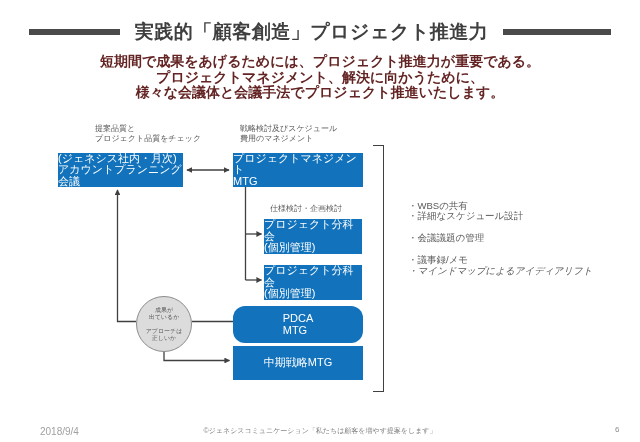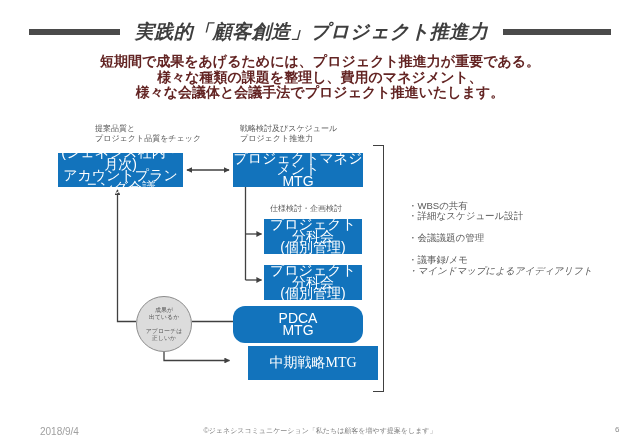--- a/index.html
+++ b/index.html
@@ -2,21 +2,21 @@
 <html><head>
 <meta charset="utf-8">
 <style>
   html,body{margin:0;padding:0;background:#ffffff;}
   body{width:640px;height:442px;position:relative;overflow:hidden;
        font-family:"Liberation Sans","DejaVu Sans",sans-serif;}
   .slide{position:absolute;left:0;top:0;width:640px;height:442px;background:#ffffff;}
 
   
   .title-row{position:absolute;left:0;top:19px;width:640px;height:26px;
-             display:flex;justify-content:center;align-items:center;gap:15px;font-style:italic;}
+             display:flex;justify-content:center;align-items:center;gap:15px;}
   .title-rule{height:6px;background:#4a4a4a;}
   .rule-left{width:91px;}
   .rule-right{width:108px;}
   .slide-title{font-size:19px;font-weight:bold;color:#3f3f3f;letter-spacing:.5px;white-space:nowrap;}
 
   
   .subtitle{position:absolute;left:0;top:54px;width:640px;text-align:center;
             font-family:"Liberation Serif","DejaVu Serif",serif;font-weight:600;
             font-size:14px;line-height:15.5px;color:#632423;}
 
@@ -24,28 +24,28 @@
   .connectors{position:absolute;left:0;top:0;width:640px;height:442px;pointer-events:none;}
 
   
   .dlabel{position:absolute;font-size:8px;line-height:10px;color:#595959;white-space:pre-line;}
   .lbl-account{left:59px;top:124px;margin-left:36px;}
   .lbl-strategy{left:240px;top:124px;}
   .lbl-spec{left:270px;top:204px;}
 
   
   .bbox{position:absolute;background:#1273bc;color:#ffffff;display:flex;
-        align-items:center;justify-content:center;text-align:center;
-        font-size:14px;line-height:11.5px;white-space:pre-line;}
+        align-items:center;justify-content:center;
+        font-size:11px;line-height:11.5px;white-space:pre-line;}
   .box-account{left:58px;top:153px;width:125px;height:34px;}
   .box-pm{left:233px;top:153px;width:130px;height:34px;}
   .box-sub1{left:264px;top:219px;width:98px;height:35px;}
   .box-sub2{left:264px;top:265px;width:98px;height:35px;}
   .box-pdca{left:233px;top:306px;width:130px;height:37px;border-radius:12px;}
-  .box-mid{left:248px;top:346px;width:130px;height:34px;font-family:Liberation Serif, serif;}
+  .box-mid{left:233px;top:346px;width:130px;height:34px;}
 
   
   .circle{position:absolute;left:136px;top:296px;width:56px;height:56px;border-radius:50%;
           background:#dcdcdc;border:1px solid #8c8c8c;display:flex;align-items:center;
           justify-content:center;text-align:center;font-size:6px;line-height:7px;
           color:#595959;white-space:pre-line;box-sizing:border-box;}
 
   
   .bracket{position:absolute;left:373px;top:145px;width:11px;height:247px;
            border-top:1.5px solid #404040;border-right:1.5px solid #404040;
@@ -83,28 +83,28 @@
   </svg>
 
   <div class="title-row">
     <div class="title-rule rule-left"></div>
     <div class="slide-title">実践的「顧客創造」プロジェクト推進力</div>
     <div class="title-rule rule-right"></div>
   </div>
 
   <div class="subtitle">
     <div>短期間で成果をあげるためには、プロジェクト推進力が重要である。</div>
-    <div>様々な種類の課題を整理し、費用のマネジメント、</div>
+    <div>プロジェクトマネジメント、解決に向かうために、</div>
     <div>様々な会議体と会議手法でプロジェクト推進いたします。</div>
   </div>
 
   <div class="dlabel lbl-account">提案品質と
 プロジェクト品質をチェック</div>
   <div class="dlabel lbl-strategy">戦略検討及びスケジュール
-プロジェクト推進力</div>
+費用のマネジメント</div>
   <div class="dlabel lbl-spec">仕様検討・企画検討</div>
 
   <div class="bbox box-account">(ジェネシス社内・月次)
 アカウントプランニング会議</div>
   <div class="bbox box-pm">プロジェクトマネジメント
 MTG</div>
   <div class="bbox box-sub1">プロジェクト分科会
 (個別管理)</div>
   <div class="bbox box-sub2">プロジェクト分科会
 (個別管理)</div>

